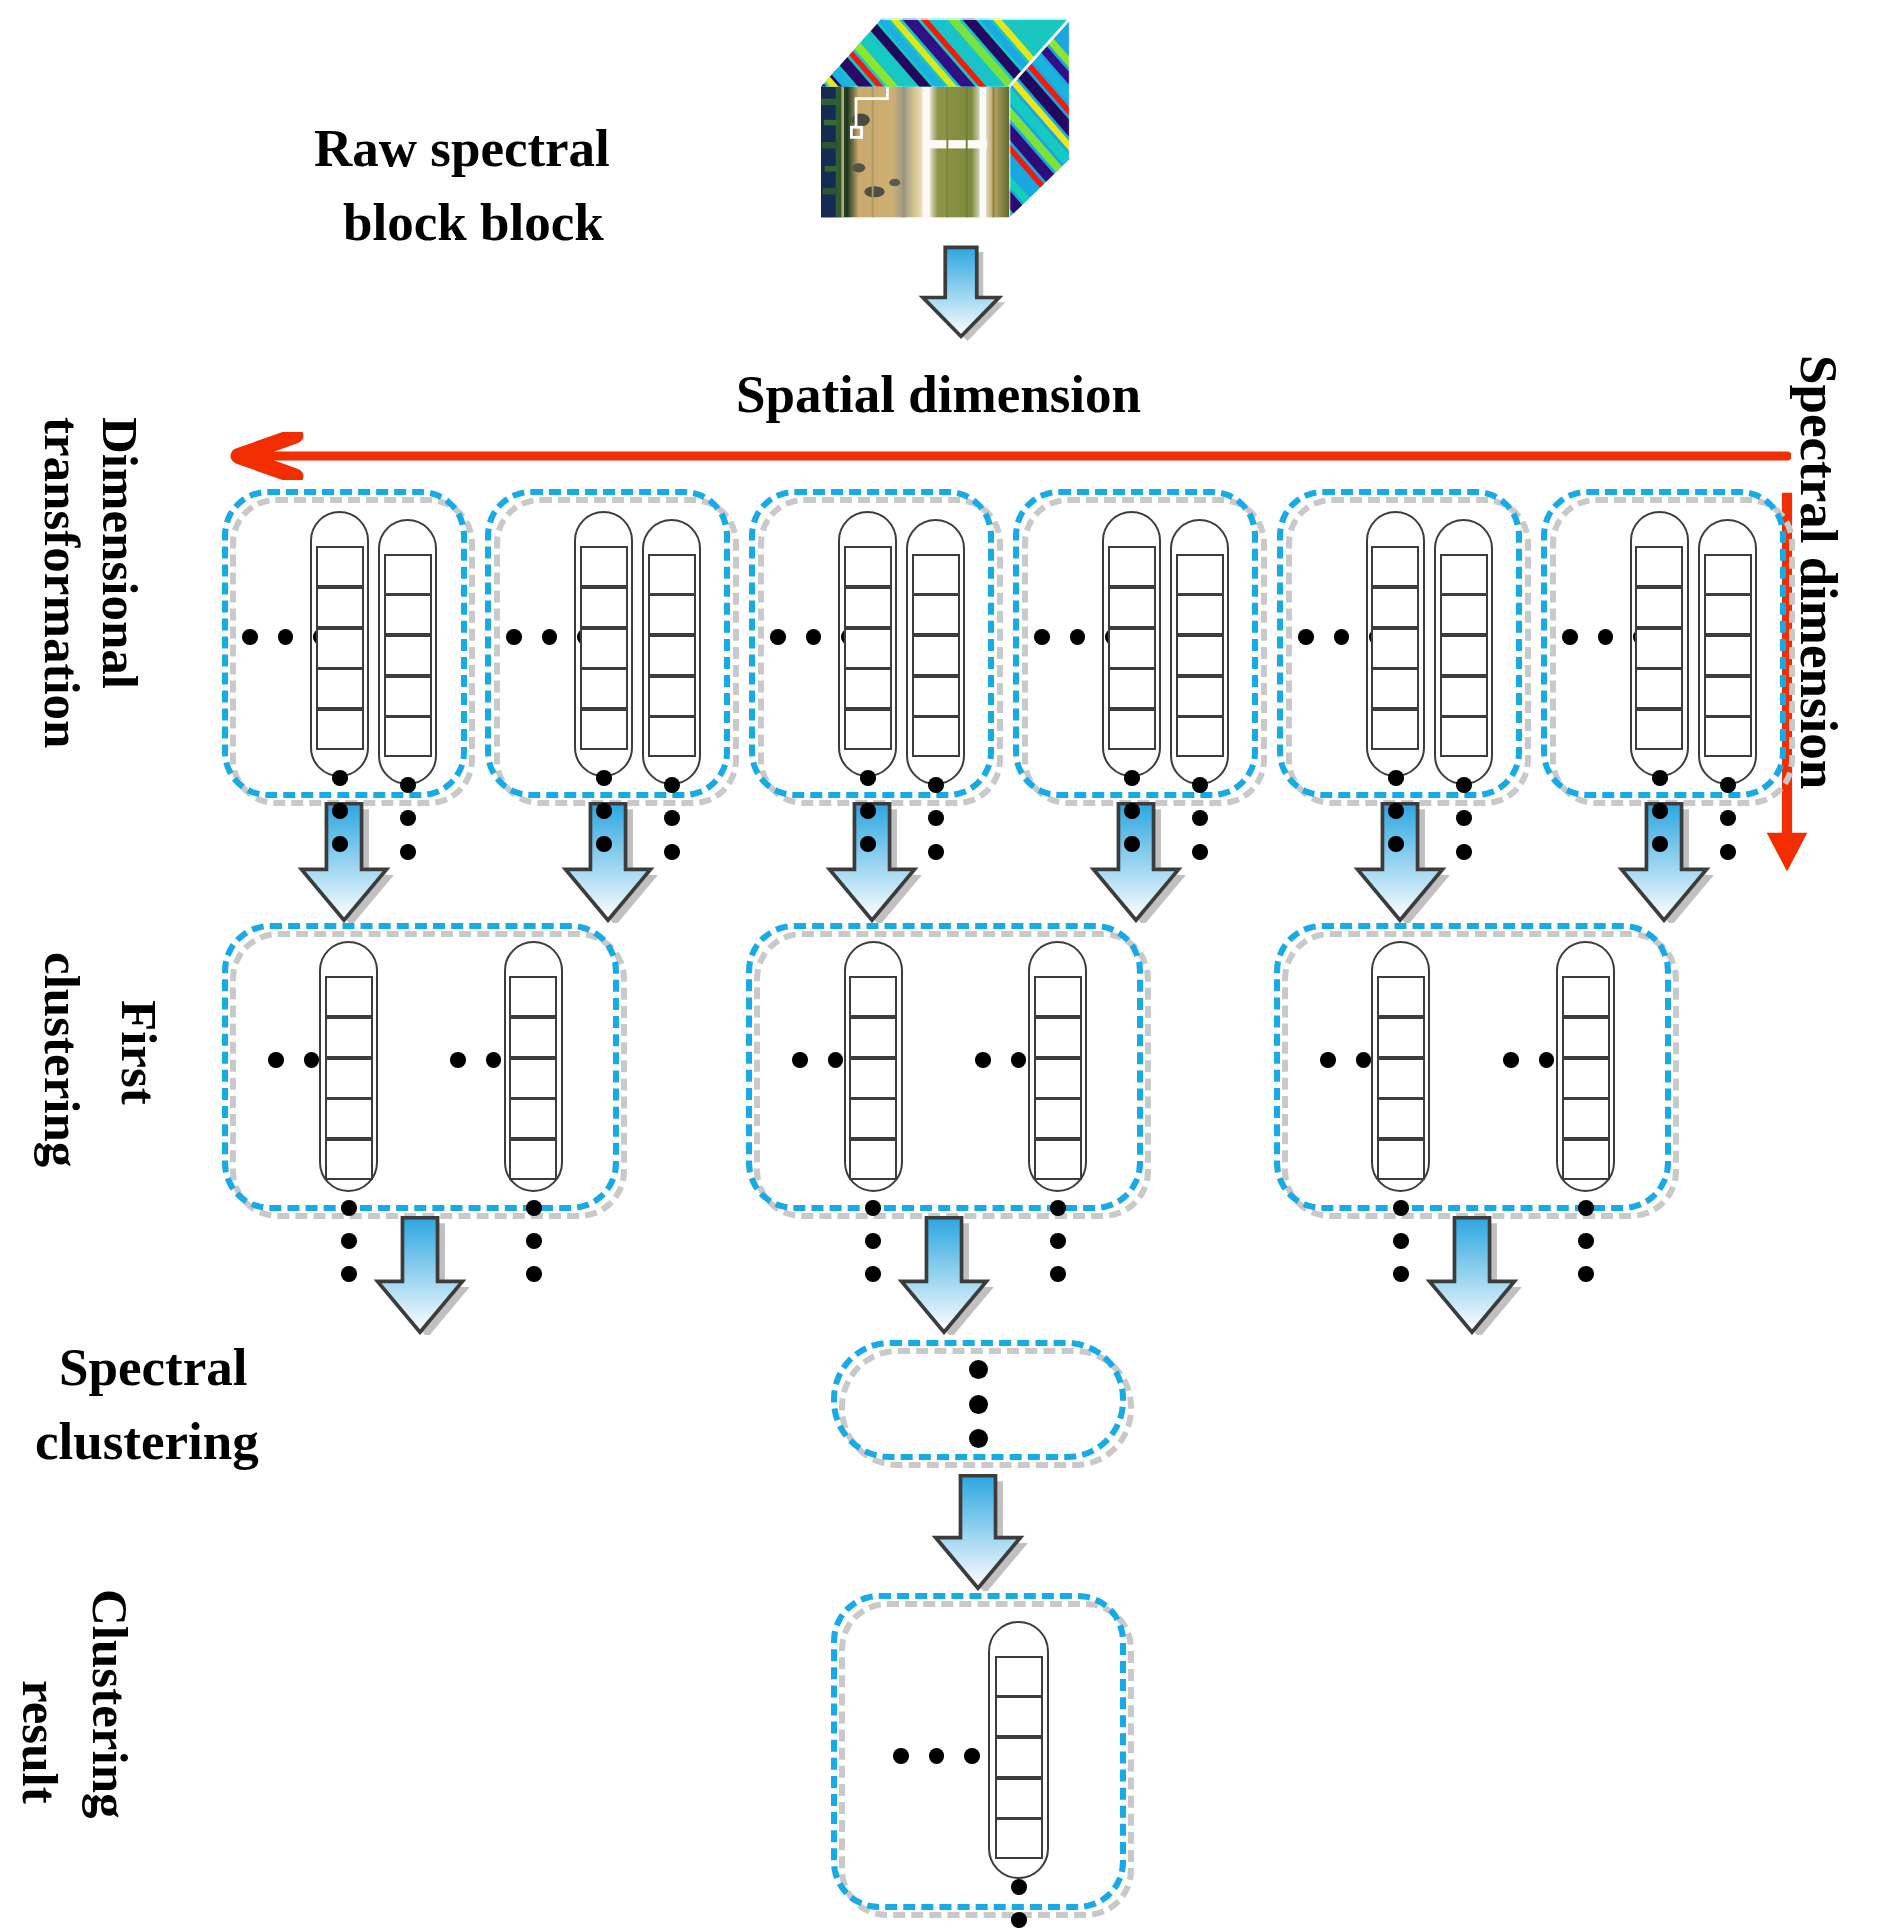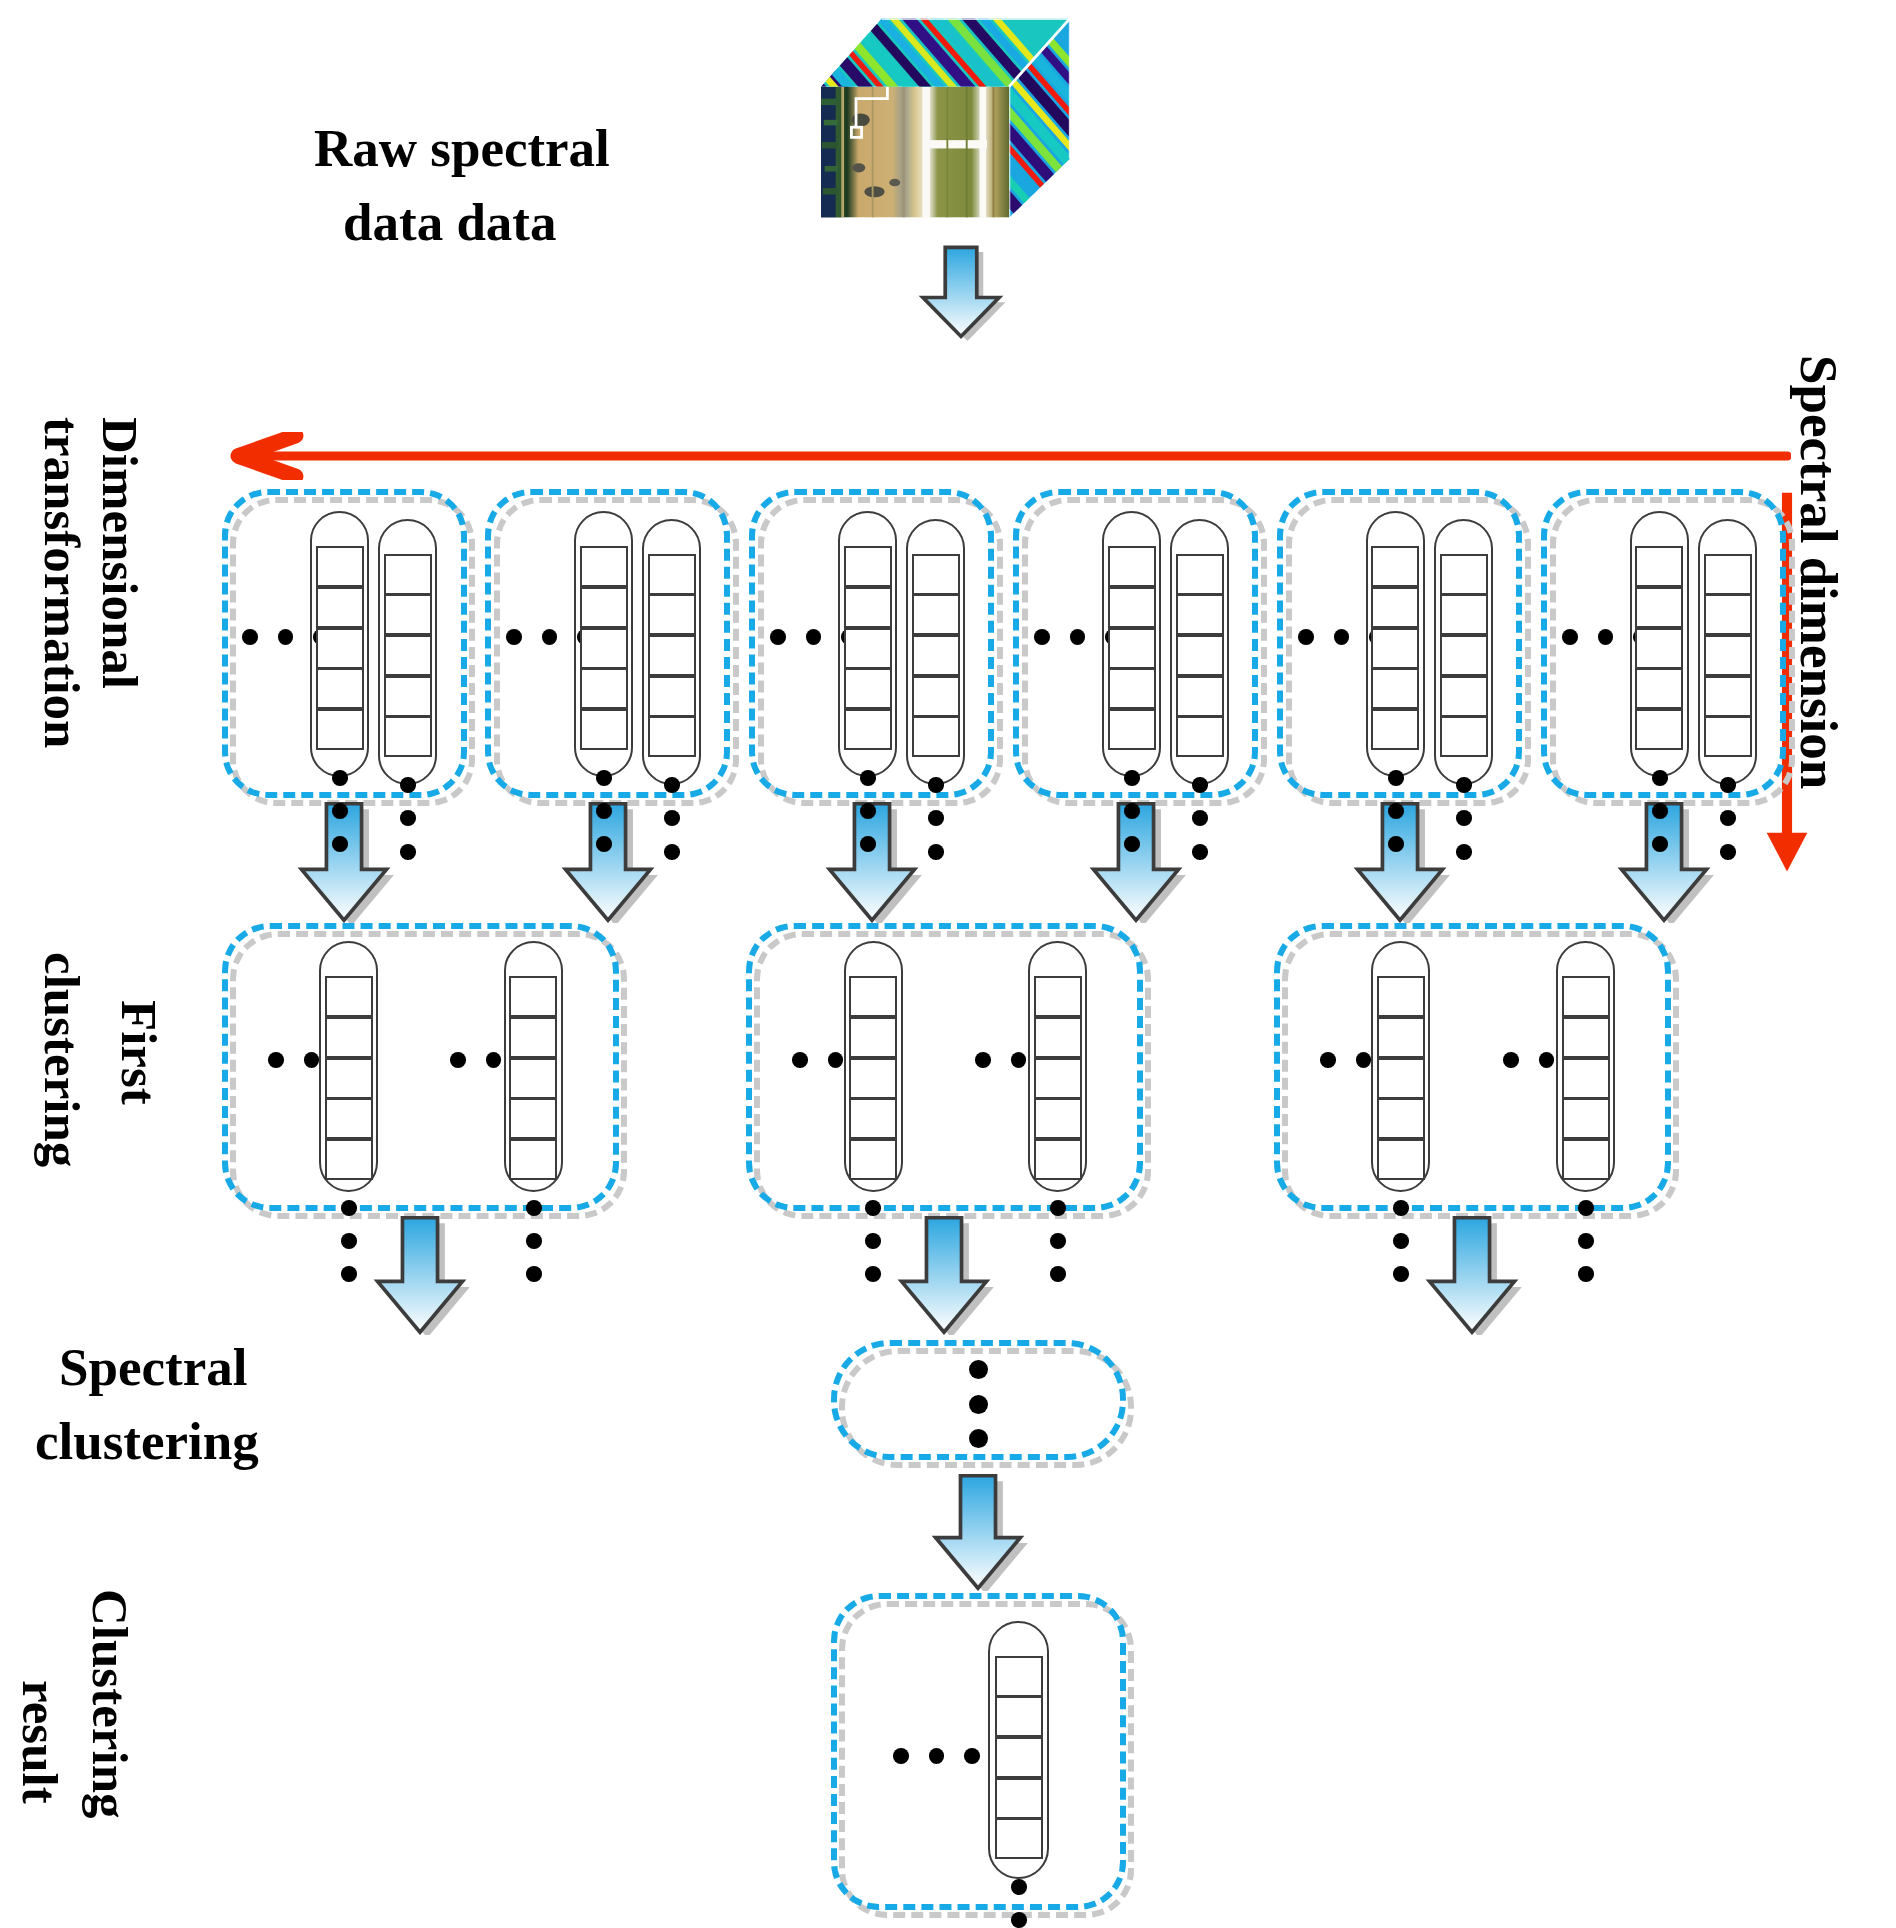--- a/index.html
+++ b/index.html
@@ -74,21 +74,21 @@
 
   
   .cube{position:absolute;z-index:4;}
 </style>
 </head>
 <body>
 
 <div class="stage">
 
   <div class="lbl lbl-h" style="left:314px;top:117px;">Raw spectral</div>
-  <div class="lbl lbl-h" style="left:343px;top:191px;">data data</div>
+  <div class="lbl lbl-h" style="left:343px;top:191px;">block block</div>
 
   <svg class="cube" style="left:821px;top:11px;" width="249" height="214" viewBox="0 0 270 232">
     <defs>
       <clipPath id="topFace">
         <polygon points="0,82 66,8 270,8 204,82"></polygon>
       </clipPath>
       <clipPath id="rightFace">
         <polygon points="204,82 270,8 270,160 204,224"></polygon>
       </clipPath>
       <clipPath id="frontFace">
@@ -198,20 +198,21 @@
     <defs>
       <linearGradient id="bg1" x1="0" y1="0" x2="0" y2="1">
         <stop offset="0%" stop-color="#2CA6E0"></stop>
           <stop offset="100%" stop-color="#ffffff"></stop>
       </linearGradient>
     </defs>
     <polygon points="38,8 72,8 72,62 96,62 55,104 14,62 38,62" fill="#c0c0c0" transform="translate(7,5)"></polygon>
     <polygon points="38,8 72,8 72,62 96,62 55,104 14,62 38,62" fill="url(#bg1)" stroke="#3c3c3c" stroke-width="4"></polygon>
   </svg>
 
+  <div class="lbl lbl-h" style="left:736px;top:363px;">Spatial dimension</div>
 
   <svg class="red-h-arrow" style="left:194px;top:432px;" width="1597" height="48" viewBox="0 0 1730 52">
     <line x1="52" y1="26" x2="1726" y2="26" stroke="#F22D00" stroke-width="10" stroke-linecap="round"></line>
     <polyline points="110,4 48,26 110,48" fill="none" stroke="#F22D00" stroke-width="17" stroke-linecap="round" stroke-linejoin="round"></polyline>
   </svg>
 
   <svg class="red-v-arrow" style="left:1761px;top:489px;" width="52" height="388" viewBox="0 0 56 420">
     <line x1="28" y1="4" x2="28" y2="386" stroke="#F22D00" stroke-width="11" stroke-linecap="butt"></line>
     <polygon points="28,414 6,372 50,372" fill="#F22D00"></polygon>
   </svg>

